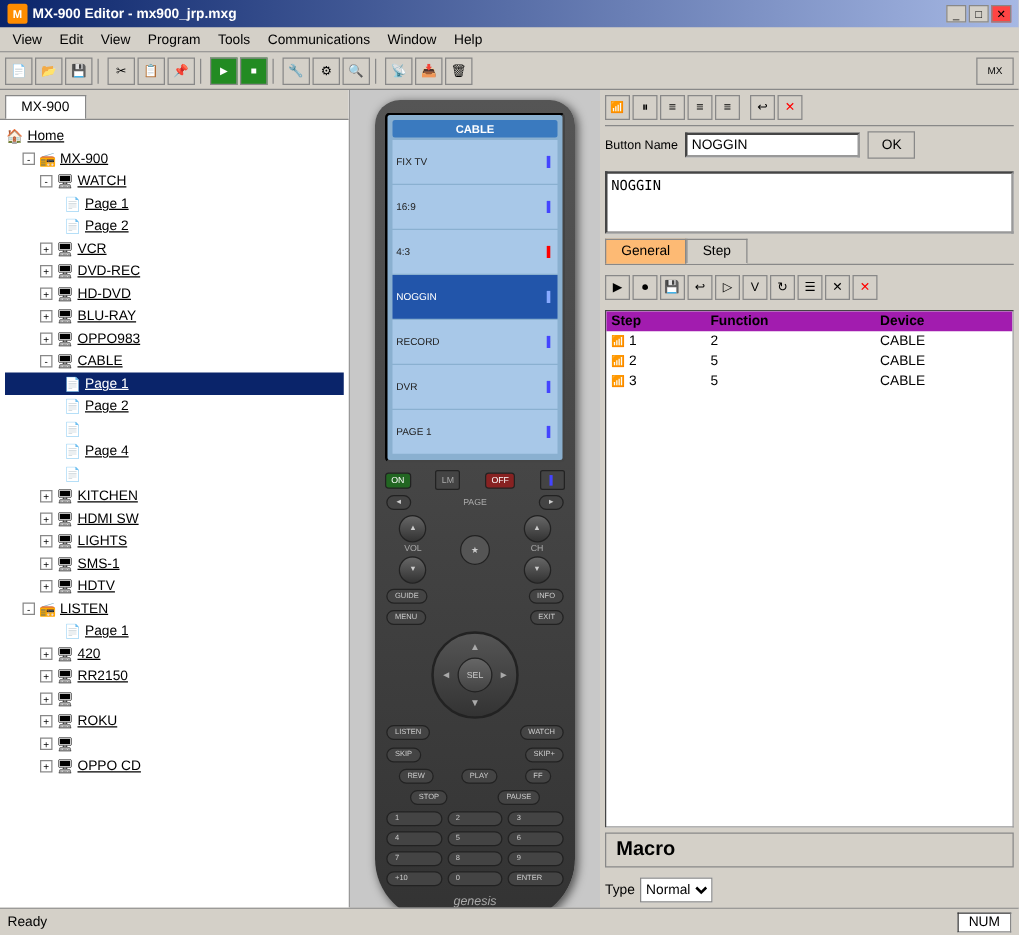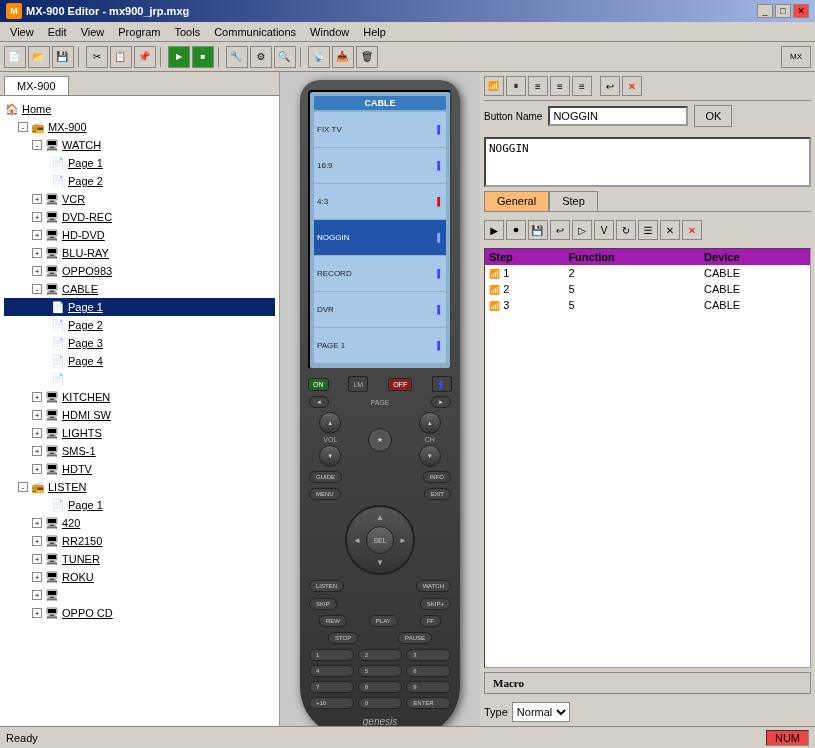--- a/index.html
+++ b/index.html
@@ -73,21 +73,21 @@
 
     .options-row { display: flex; justify-content: flex-end; }
     .options-link { color: #0000cc; cursor: pointer; font-size: 11px; text-decoration: underline; }
 
     .type-row { display: flex; align-items: center; gap: 4px; margin-top: 4px; }
     .type-select { height: 20px; font-size: 11px; border: 1px solid #888; background: white; }
 
     
     .status-bar { height: 22px; background: #d4d0c8; border-top: 1px solid #888; display: flex; align-items: center; padding: 0 6px; justify-content: space-between; }
     .status-text { font-size: 11px; }
-    .status-num { background: #ef4444; border: 1px inset #888; padding: 1px 8px; font-size: 11px; }
+    .status-num { background: #ffffff; border: 1px inset #888; padding: 1px 8px; font-size: 11px; }
 
     
     .remote-body {
       width: 160px;
       min-height: 650px;
       background: linear-gradient(to bottom, #555, #333);
       border-radius: 20px 20px 50px 50px;
       margin-top: 8px;
       padding: 10px 8px;
       box-shadow: 2px 2px 8px rgba(0,0,0,0.6);
@@ -309,21 +309,20 @@
       <div class="tree-item selected" style="padding-left:46px;">
         <span class="tree-icon">📄</span>
         <span class="tree-label">Page 1</span>
       </div>
       <div class="tree-item" style="padding-left:46px;">
         <span class="tree-icon">📄</span>
         <span class="tree-label">Page 2</span>
       </div>
       <div class="tree-item" style="padding-left:46px;">
         <span class="tree-icon">📄</span>
-        <span class="tree-label">Page 3</span>
       </div>
       <div class="tree-item" style="padding-left:46px;">
         <span class="tree-icon">📄</span>
         <span class="tree-label">Page 4</span>
       </div>
       <div class="tree-item" style="padding-left:46px;">
         <span class="tree-icon">📄</span>
       </div>
 
       <div class="tree-item" style="padding-left:28px;">
@@ -374,21 +373,20 @@
 
       <div class="tree-item" style="padding-left:28px;">
         <span class="tree-expand">+</span>
         <span class="tree-icon">🖥</span>
         <span class="tree-label">RR2150</span>
       </div>
 
       <div class="tree-item" style="padding-left:28px;">
         <span class="tree-expand">+</span>
         <span class="tree-icon">🖥</span>
-        <span class="tree-label">TUNER</span>
       </div>
 
       <div class="tree-item" style="padding-left:28px;">
         <span class="tree-expand">+</span>
         <span class="tree-icon">🖥</span>
         <span class="tree-label">ROKU</span>
       </div>
 
       <div class="tree-item" style="padding-left:28px;">
         <span class="tree-expand">+</span>
@@ -591,21 +589,21 @@
           <tr>
             <td><span class="step-icon">📶</span> <span>3</span></td>
             <td>5</td>
             <td>CABLE</td>
           </tr>
         </tbody>
       </table>
     </div>
 
     <div style="background:#d4d0c8; border:1px solid #888; padding:4px 8px;">
-      <span style="font-weight:bold; font-size:11px;font-family:Liberation Serif, serif;">Macro</span>
+      <span style="font-weight:bold; font-size:16px;">Macro</span>
     </div>
 
 
     <div class="type-row">
       <span>Type</span>
       <select class="type-select">
         <option>Normal</option>
         <option>Toggle</option>
         <option>Hold</option>
       </select>

